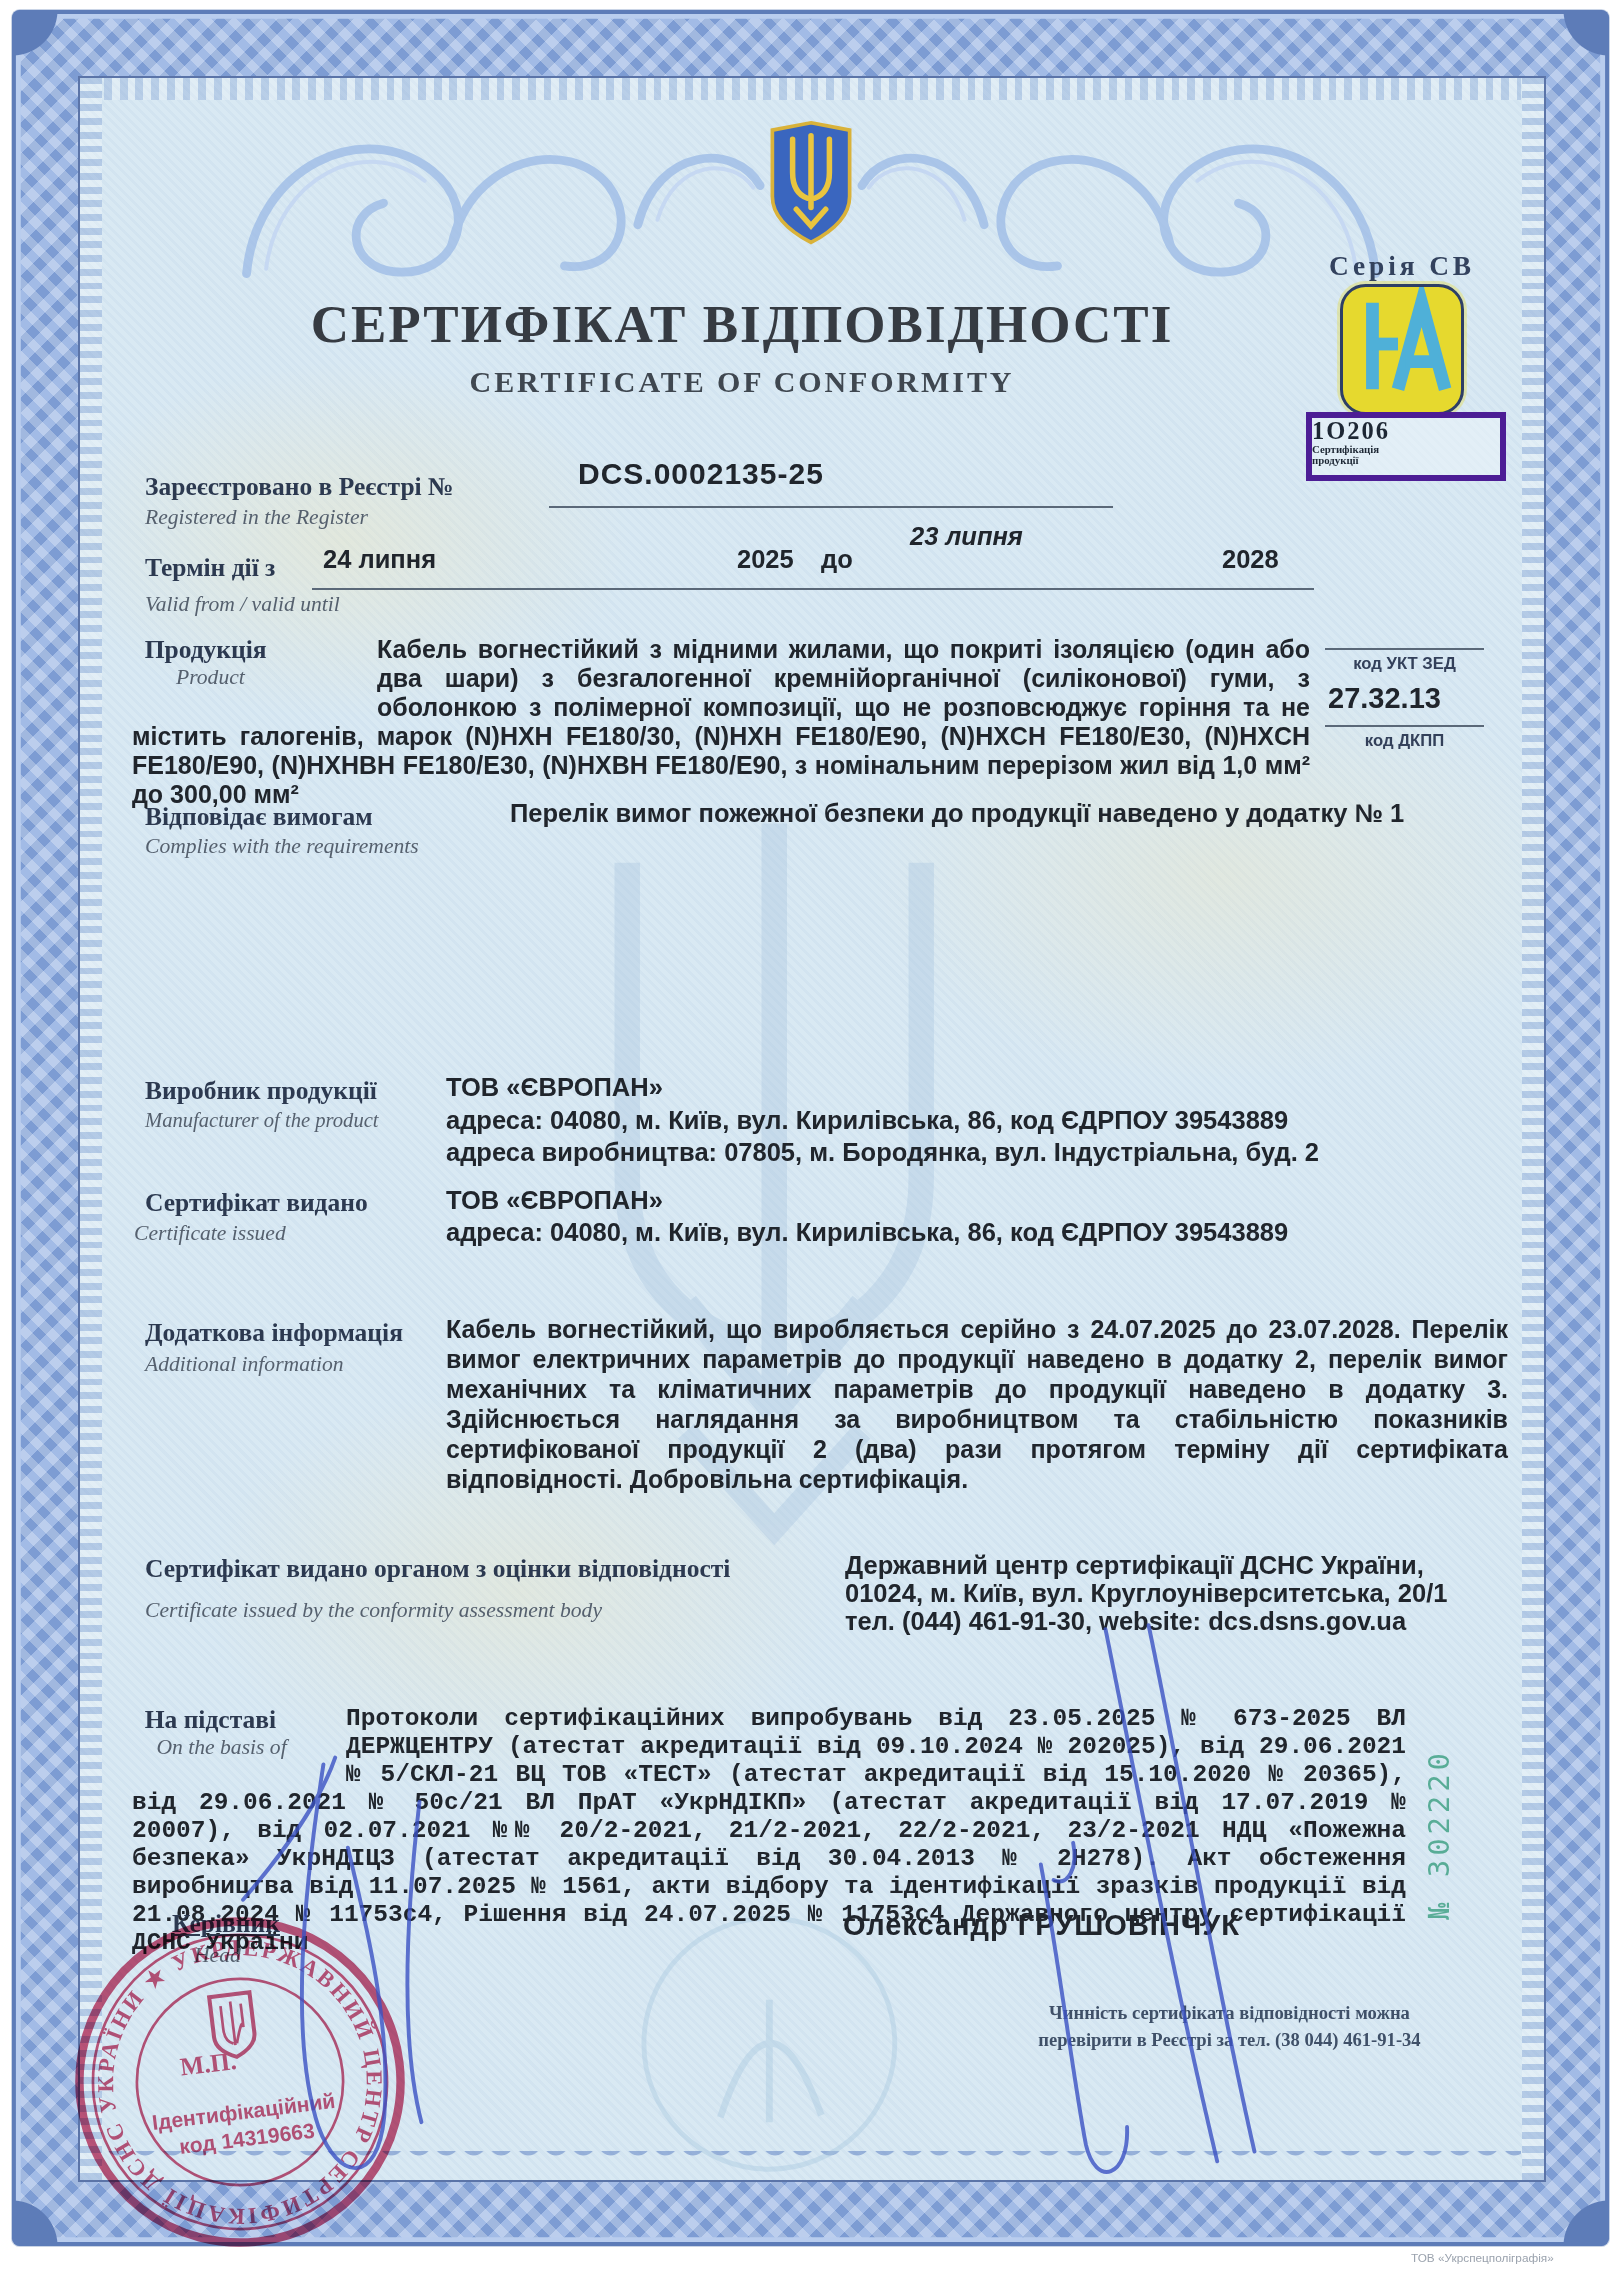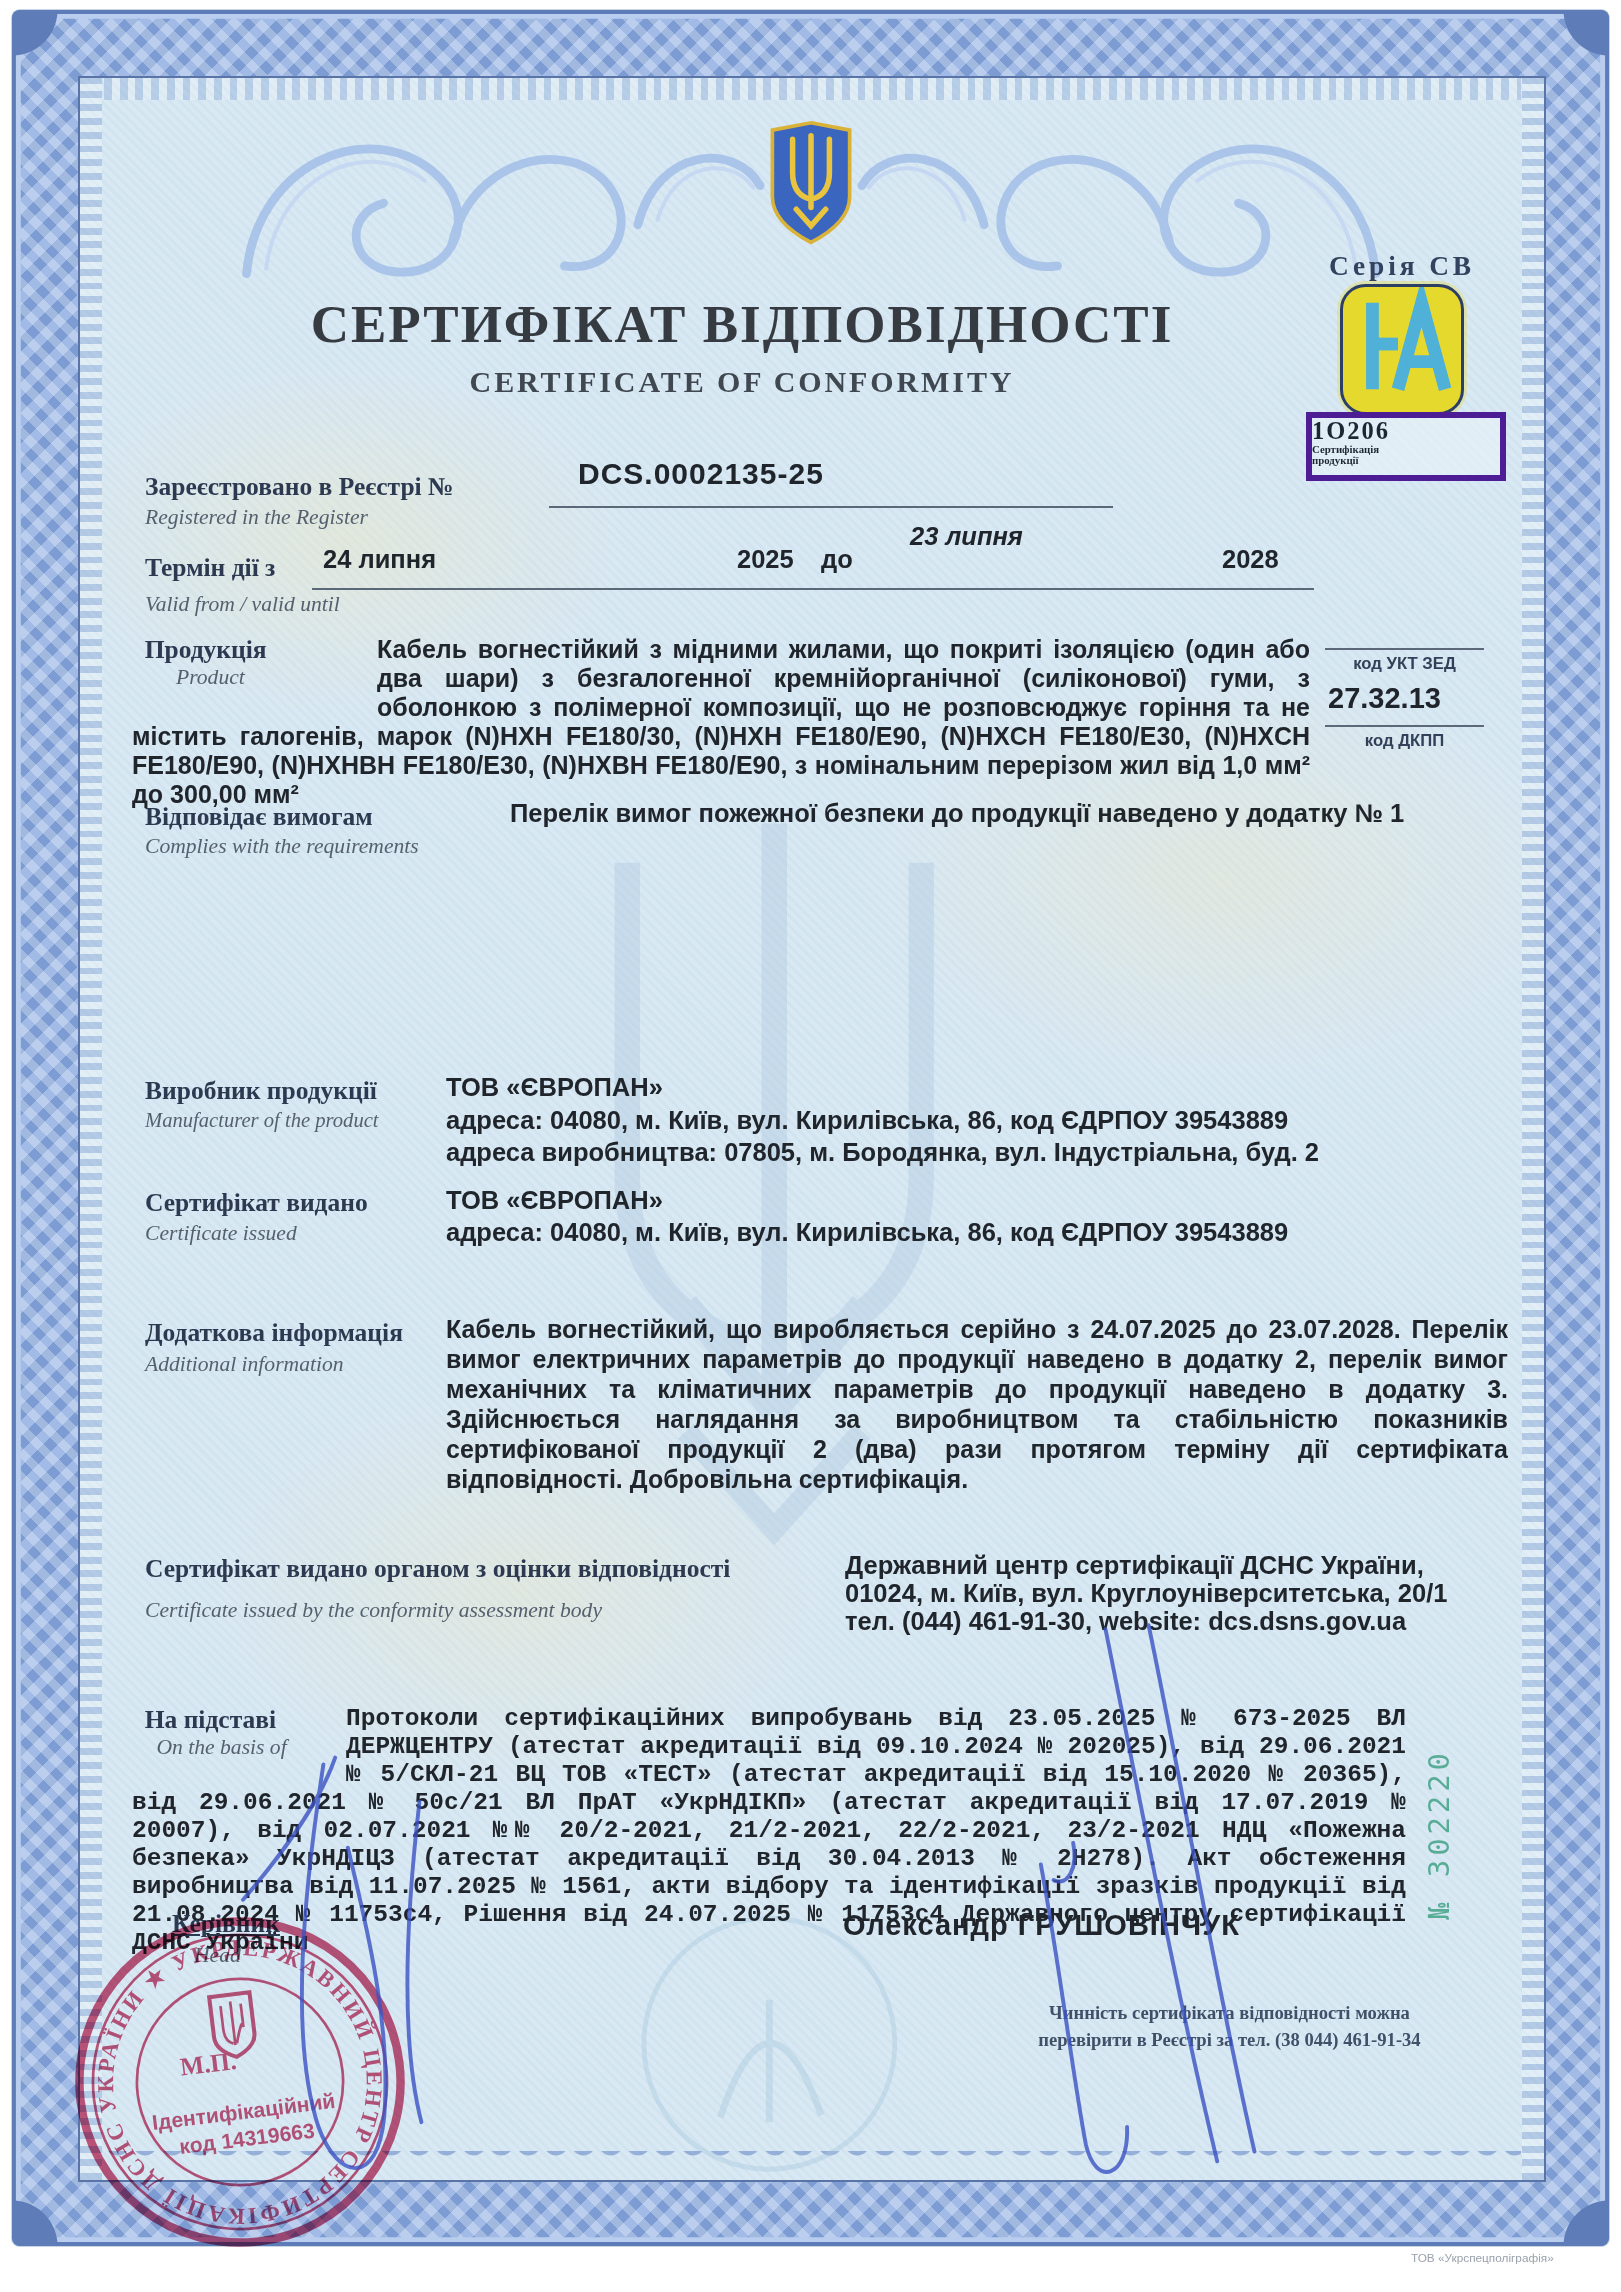--- a/index.html
+++ b/index.html
@@ -99,21 +99,21 @@
   .codes-lab2{ left:1325px; top:731px; width:159px; text-align:center;
                font-family:"Liberation Sans",sans-serif; font-weight:bold; font-size:16.7px; color:#33405a; }
 
   
   .comp-label{ left:145px; top:802px; } .comp-label-en{ left:145px; top:834px; }
   .comp-text{ left:510px; top:799px; width:912px; }
 
   
   .man-label{left:145px; top:1076px;} .man-label-en{left:145px; top:1109px; font-size:20.6px;}
   .man-name{left:446px; top:1073px;} .man-addr{left:446px; top:1106px;} .man-prod{left:446px; top:1138px;}
-  .iss-label{left:145px; top:1188px;} .iss-label-en{left:145px; top:1221px;font-style:italic;}
+  .iss-label{left:145px; top:1188px;} .iss-label-en{left:134px; top:1221px;font-style:italic;}
   .iss-name{left:446px; top:1186px;} .iss-addr{left:446px; top:1218px;}
 
   
   .add-label{left:145px; top:1318px;} .add-label-en{left:145px; top:1352px;}
   .add-text{ left:446px; top:1314px; width:1062px; font-size:25px; line-height:30px; text-align:justify; }
 
   
   .body-label{left:145px; top:1554px;} .body-label-en{left:145px; top:1586px;margin-top:12px;}
   .body-l1{left:845px; top:1551px;} .body-l2{left:845px; top:1579px;} .body-l3{left:845px; top:1607px;}
 

